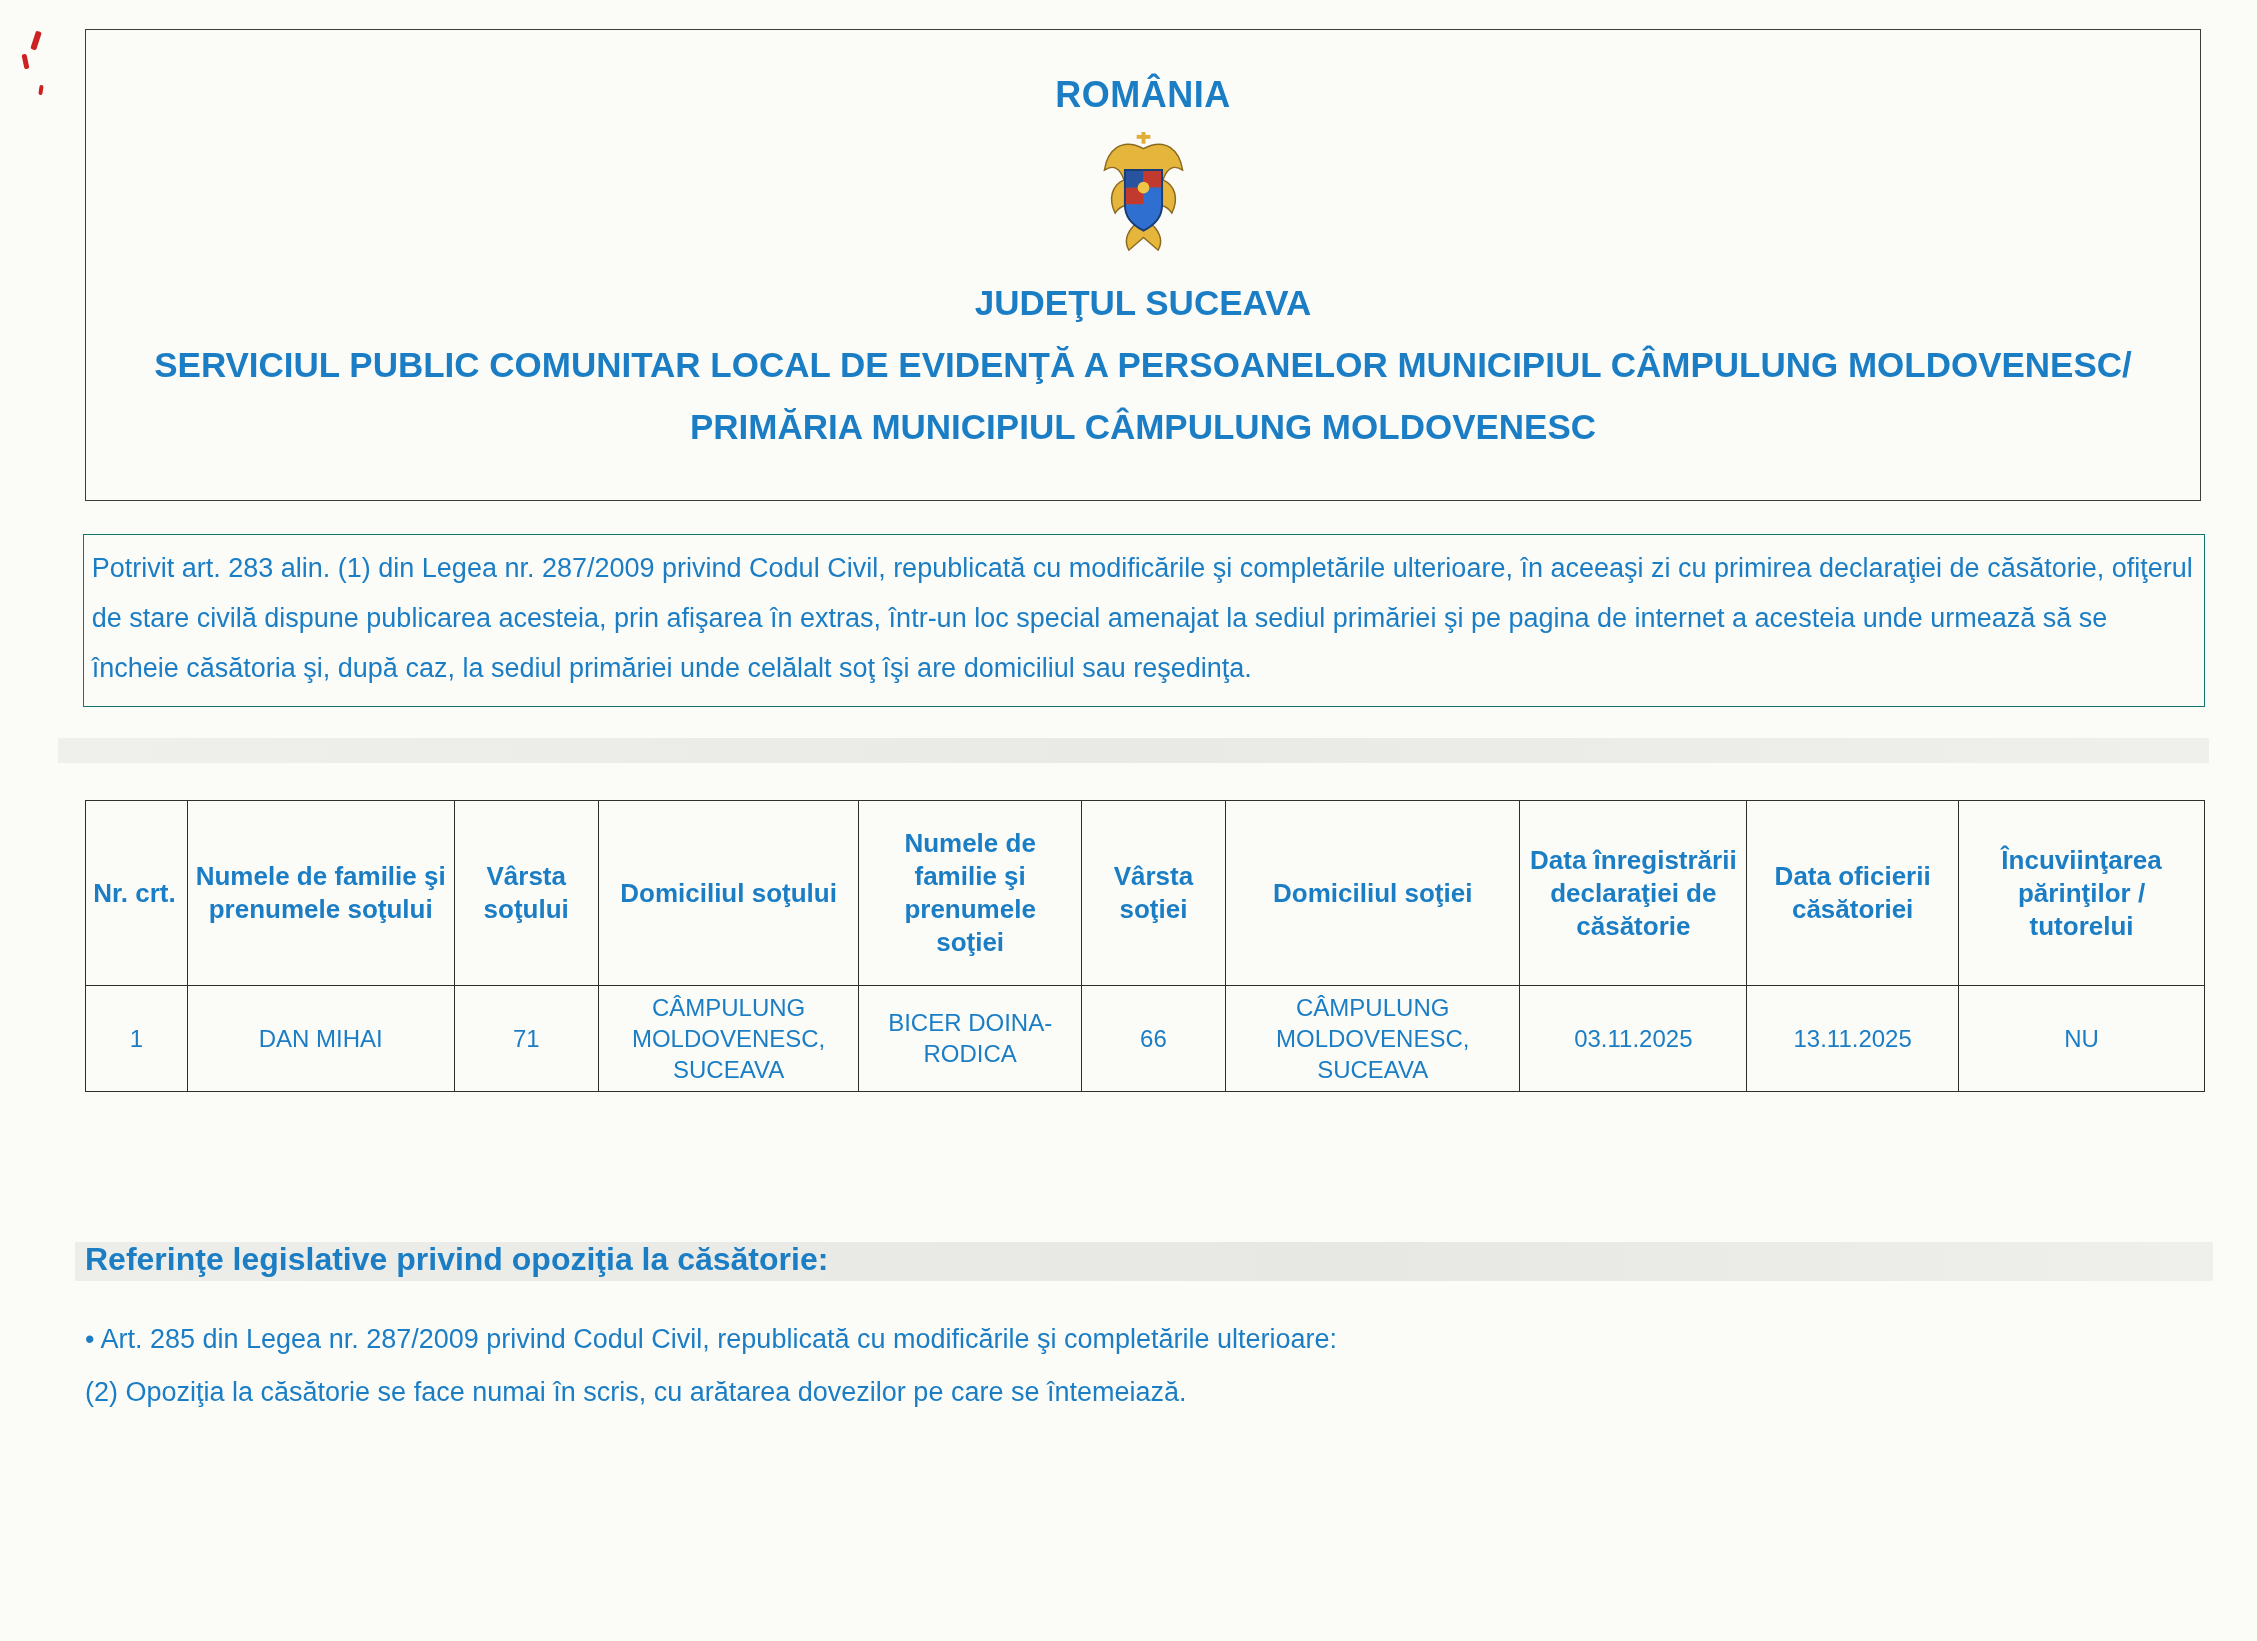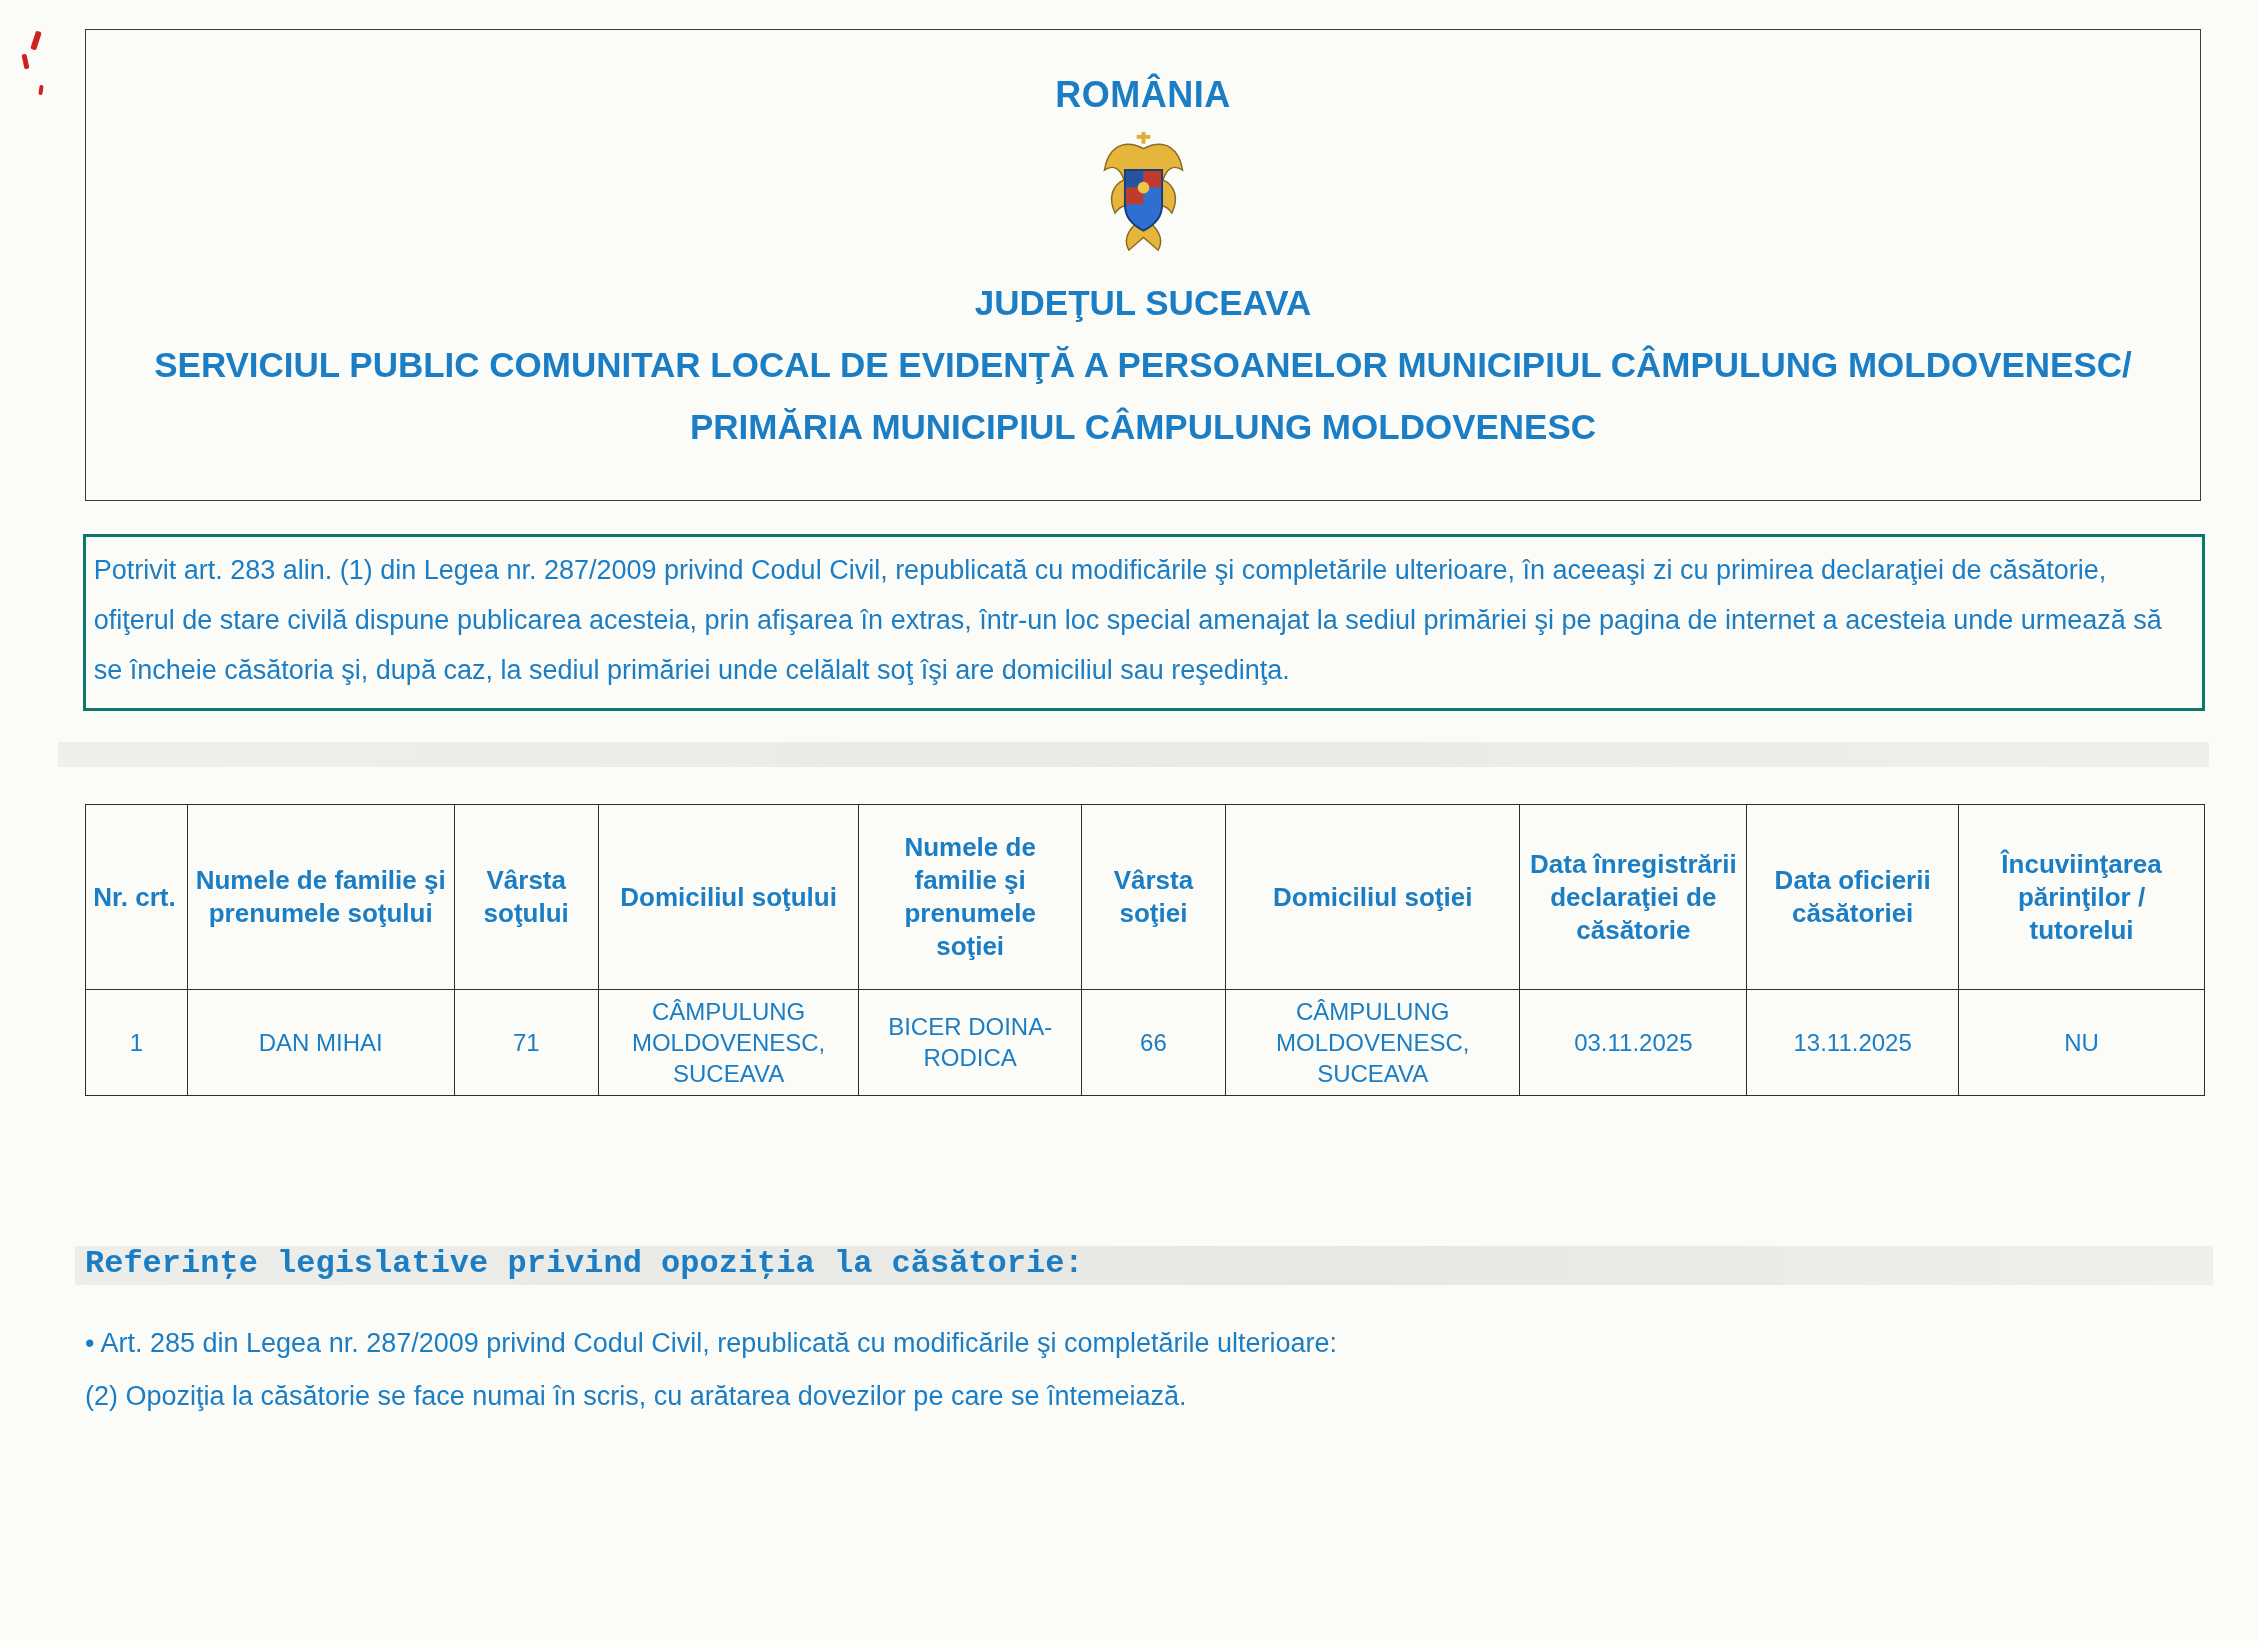--- a/index.html
+++ b/index.html
@@ -33,21 +33,21 @@
   }
   .emblem-wrap { margin: 15.4px auto 13.5px auto; width: 89px; height: 127px; }
   .hdr-line {
     font-size: 35px; font-weight: bold; line-height: 62px;
   }
   .county-title { margin-top: 5.8px; }
 
   
   .legal-box {
     margin: 33px 52px 0 83px;
-    border: 3px solid #0f766e;
+    border: 1px solid #0f766e;
     padding: 7.7px 9.7px 13.5px 7.7px;
   }
   .legal-box p {
     font-size: 27px; line-height: 50px; text-align: left;
   }
 
   
   .band {
     margin: 31px 48px 0 58px;
     height: 25px;
@@ -78,21 +78,20 @@
   table.publicity tr.hdr { height: 185px; }
   table.publicity th { font-size: 26px; font-weight: bold; line-height: 33px; }
   table.publicity th.first { text-align: center; padding-left: 3.9px; margin-left: 7px; }
   table.publicity tr.data-row { height: 93px; }
   table.publicity td { font-size: 24px; line-height: 31px; }
 
   
   .ref-band-wrap {
     margin: 145px 44px 0 85px;
     position: relative;
-    font-family: Liberation Mono, monospace;
   }
   .ref-band {
     position: absolute; left: -9.7px; right: 0; top: 5.8px; bottom: 1.9px;
     background: linear-gradient(90deg, #ededE9, #e7e7e3 60%, #efefeb);
     z-index: 0;
   }
   .ref-title {
     position: relative; z-index: 1;
     font-size: 32px; font-weight: bold;
     padding: 3.9px 0 5.8px 0;

